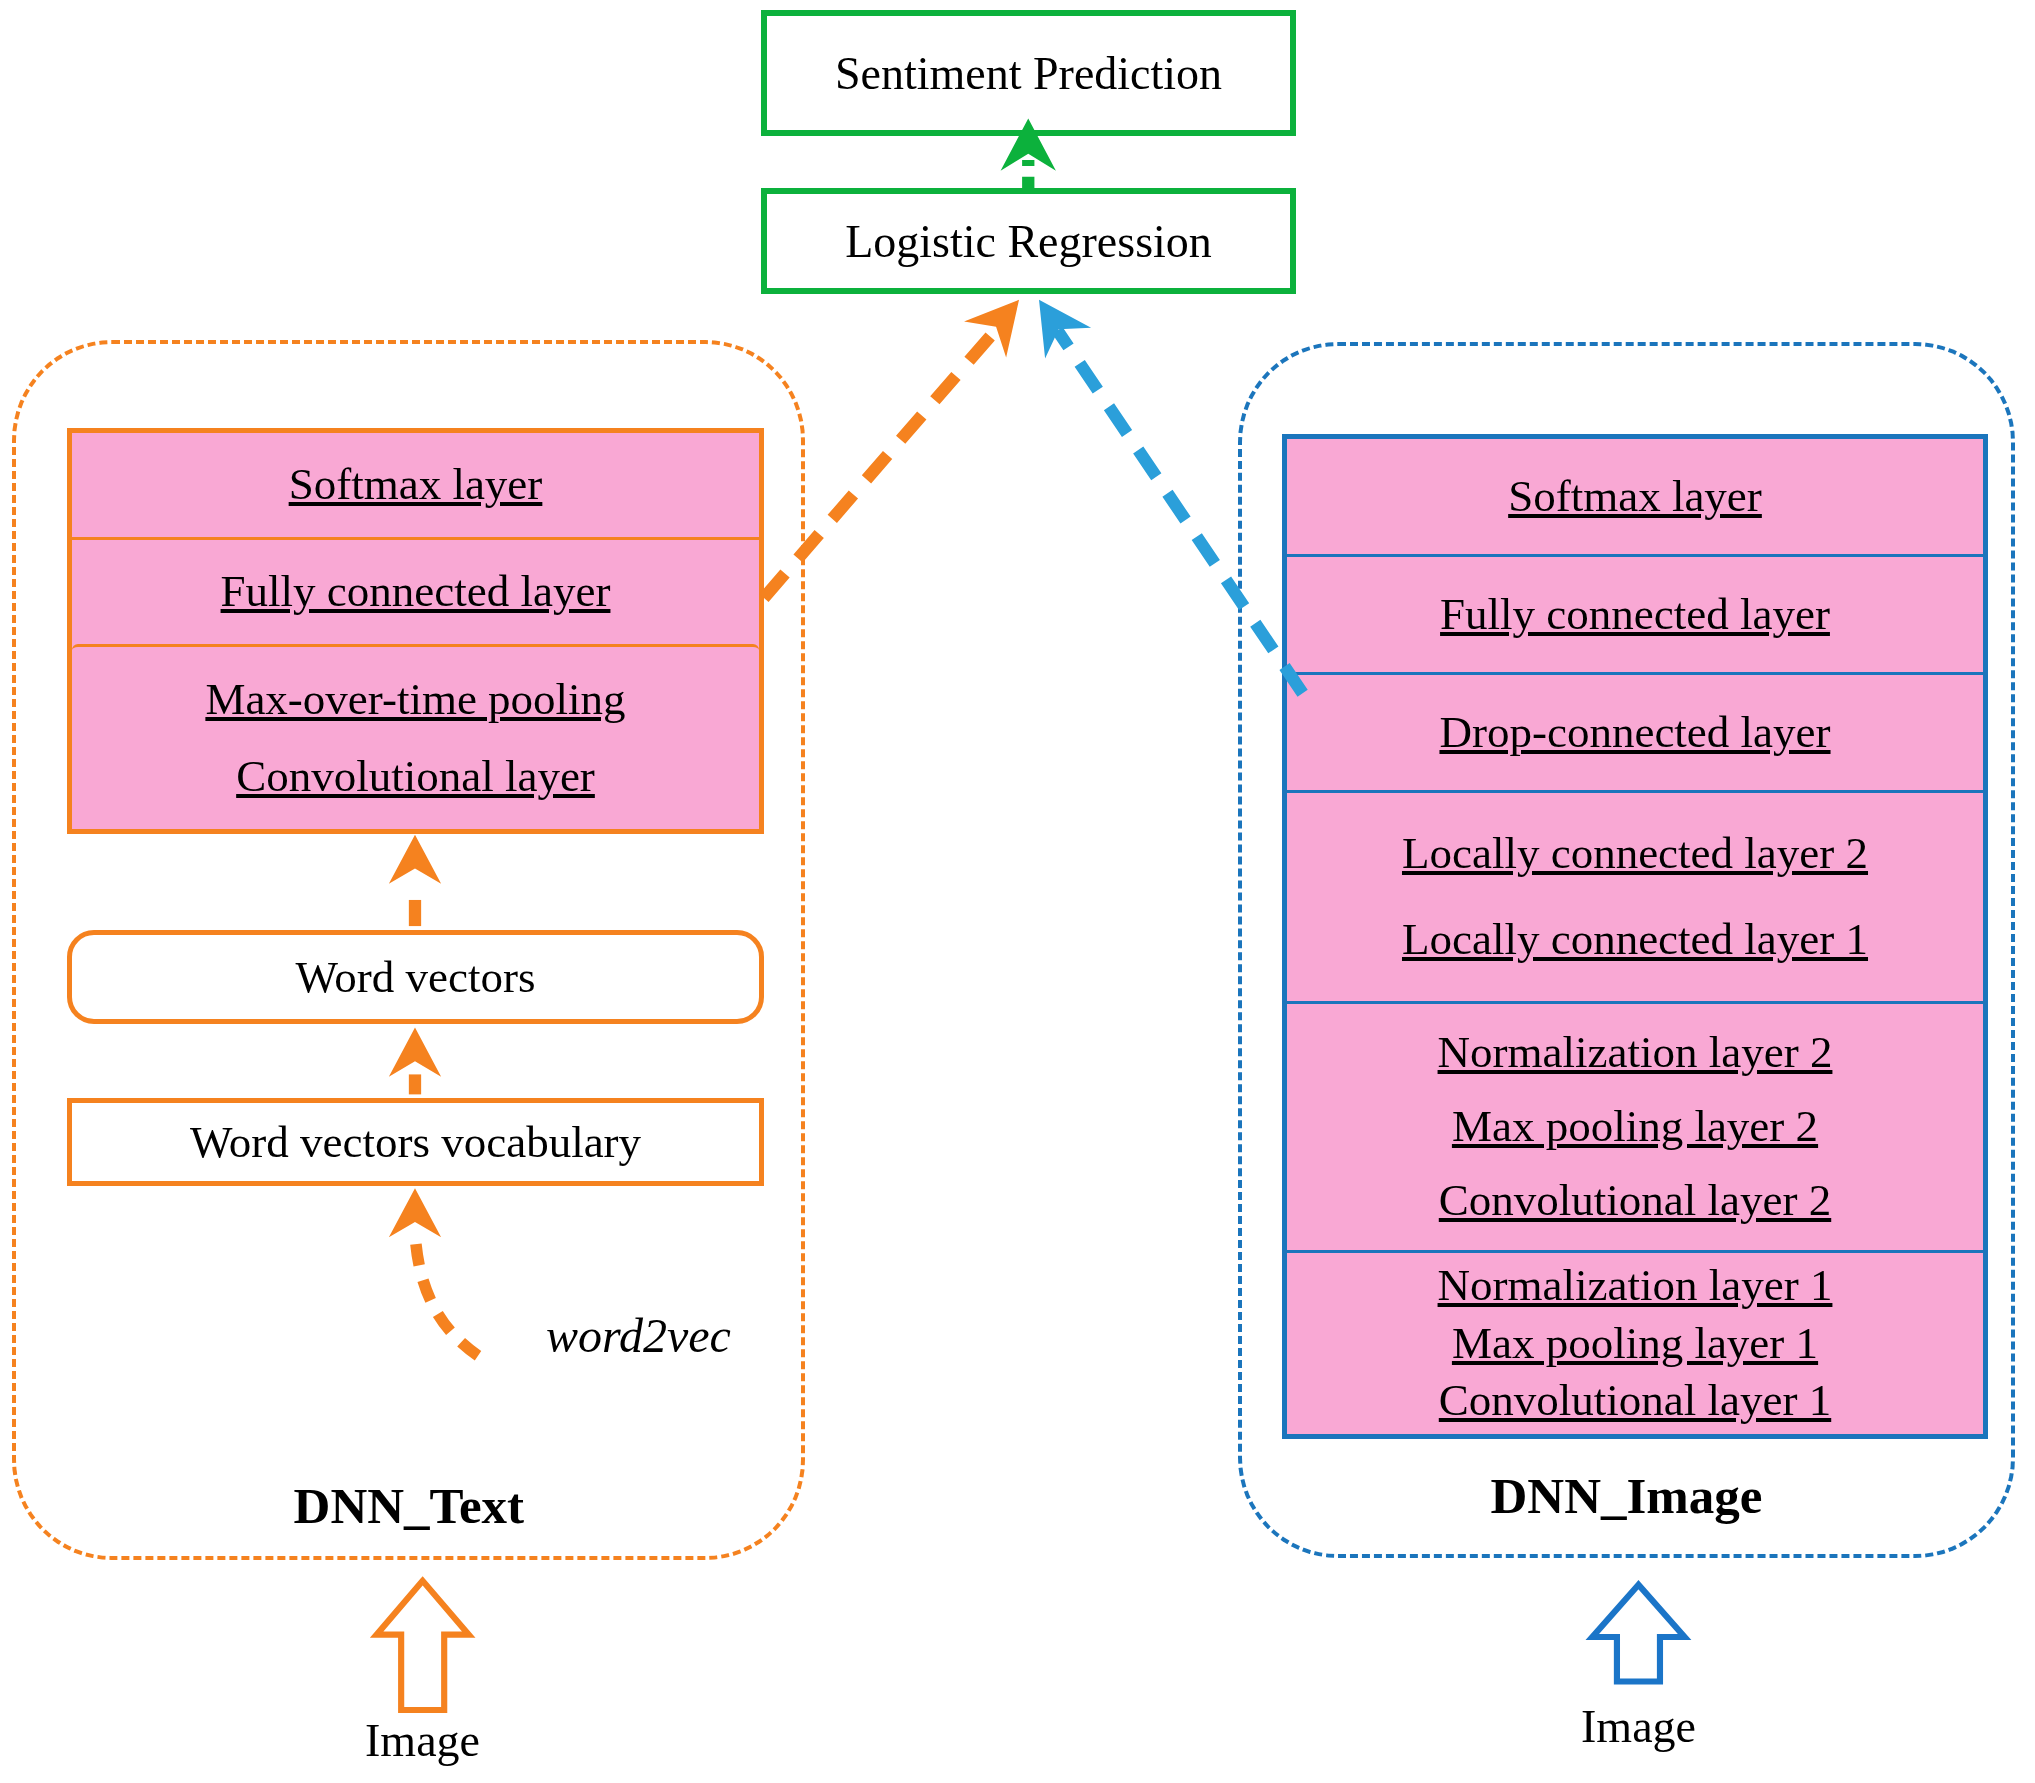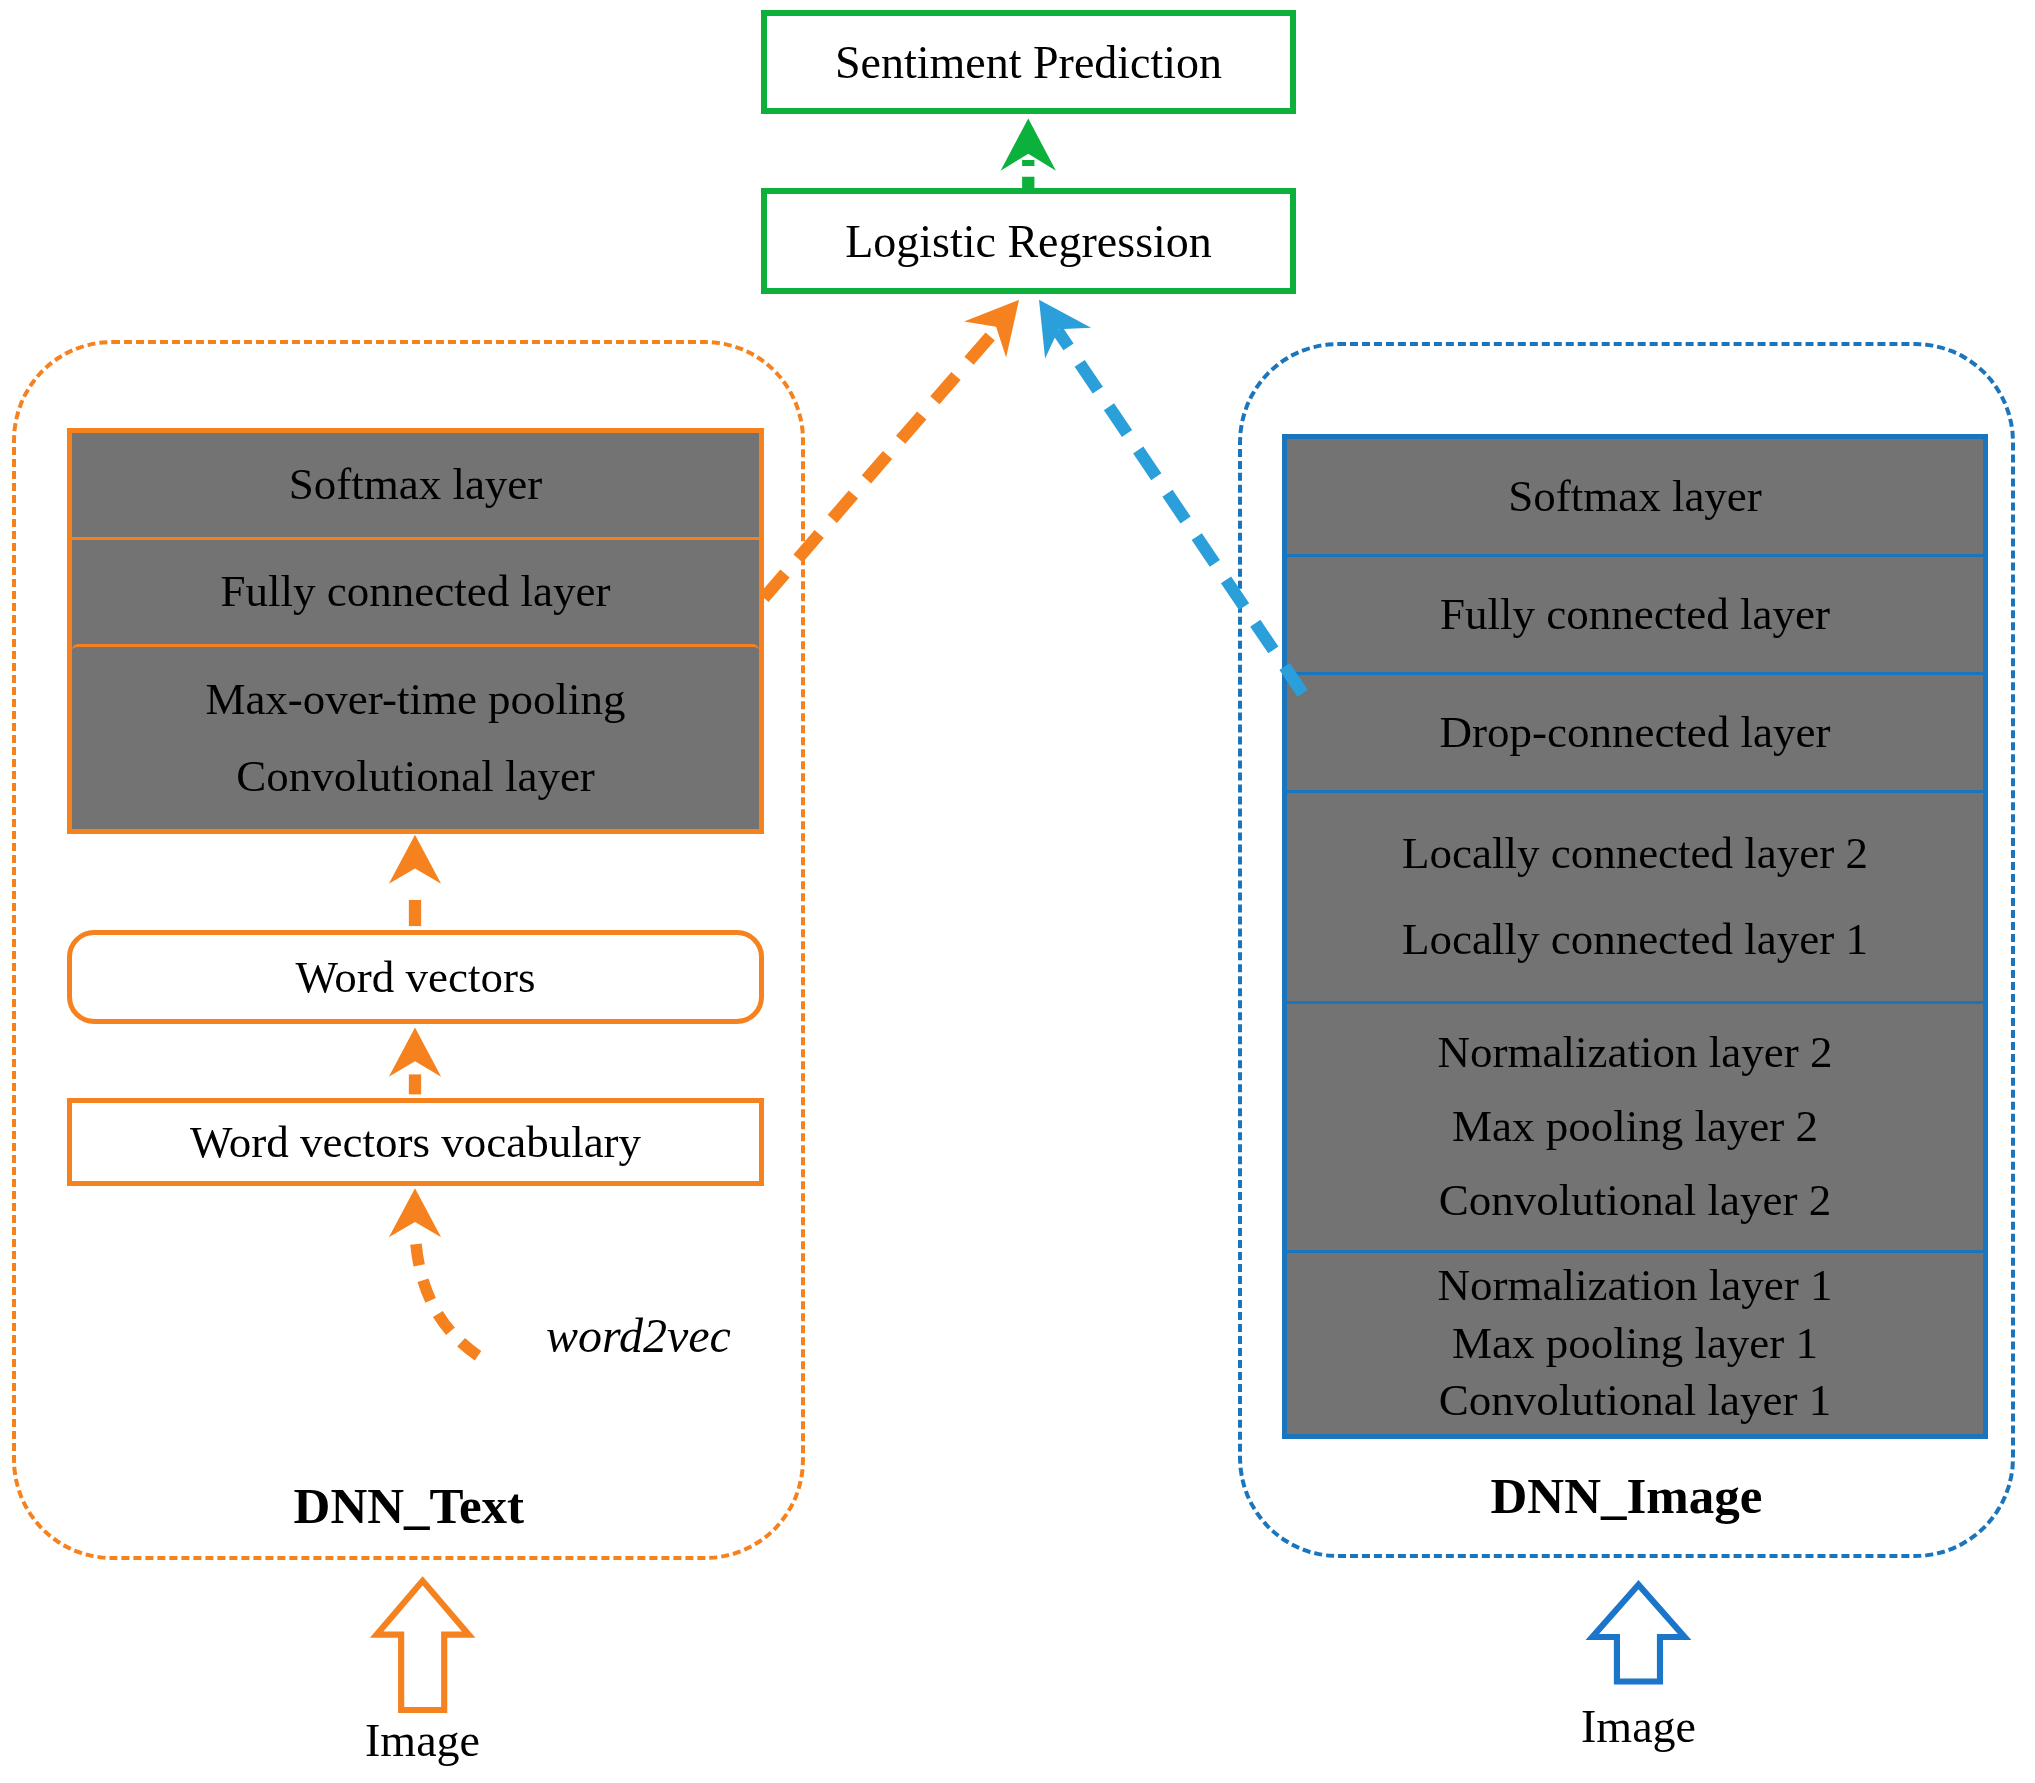--- a/index.html
+++ b/index.html
@@ -17,21 +17,21 @@
   .group-orange{
     left:12.3px;top:340px;width:793px;height:1220px;
     border:4.6px dashed #F5821F;border-radius:100px;
   }
   .group-blue{
     left:1238px;top:342px;width:777px;height:1216px;
     border:4.6px dashed #1B75BC;border-radius:100px;
   }
 
   
-  .stack{background:#737373;display:flex;flex-direction:column;}
+  .stack{background:#f9a8d4;display:flex;flex-direction:column;text-decoration:underline;}
   .stack-left{
     left:67px;top:428px;width:697px;height:406px;
     border:5.4px solid #F5821F;
   }
   .stack-left .row + .row{border-top:3.8px solid #F5821F;}
   .stack-right{
     left:1282px;top:434px;width:706px;height:1005px;
     border:5.4px solid #1B75BC;
   }
   .stack-right .row + .row{border-top:3.8px solid #1B75BC;}
@@ -54,21 +54,21 @@
   }
   .wv-box{left:67px;top:930px;width:697px;height:94px;border-radius:27px;}
   .vocab-box{left:67px;top:1098px;width:697px;height:88px;}
 
   
   .gbox{
     background:#fff;border:6.1px solid #0CB13C;
     display:flex;align-items:center;justify-content:center;
     font-size:46px;
   }
-  .sp-box{left:761px;top:10px;width:535px;height:104px;}
+  .sp-box{left:761px;top:10px;width:535px;height:126px;}
   .lr-box{left:761px;top:188px;width:535px;height:106px;}
 
   
   .branch-label{font-weight:bold;font-size:51px;text-align:center;}
   .dnn-text-label{left:12.3px;top:1477px;width:793px;}
   .dnn-image-label{left:1238px;top:1467px;width:777px;}
   .word2vec-label{left:477px;top:1308px;width:323px;text-align:center;
     font-style:italic;font-size:48px;}
   .input-label{font-size:46px;text-align:center;}
   .text-input-label{left:307px;top:1714px;width:231px;}

